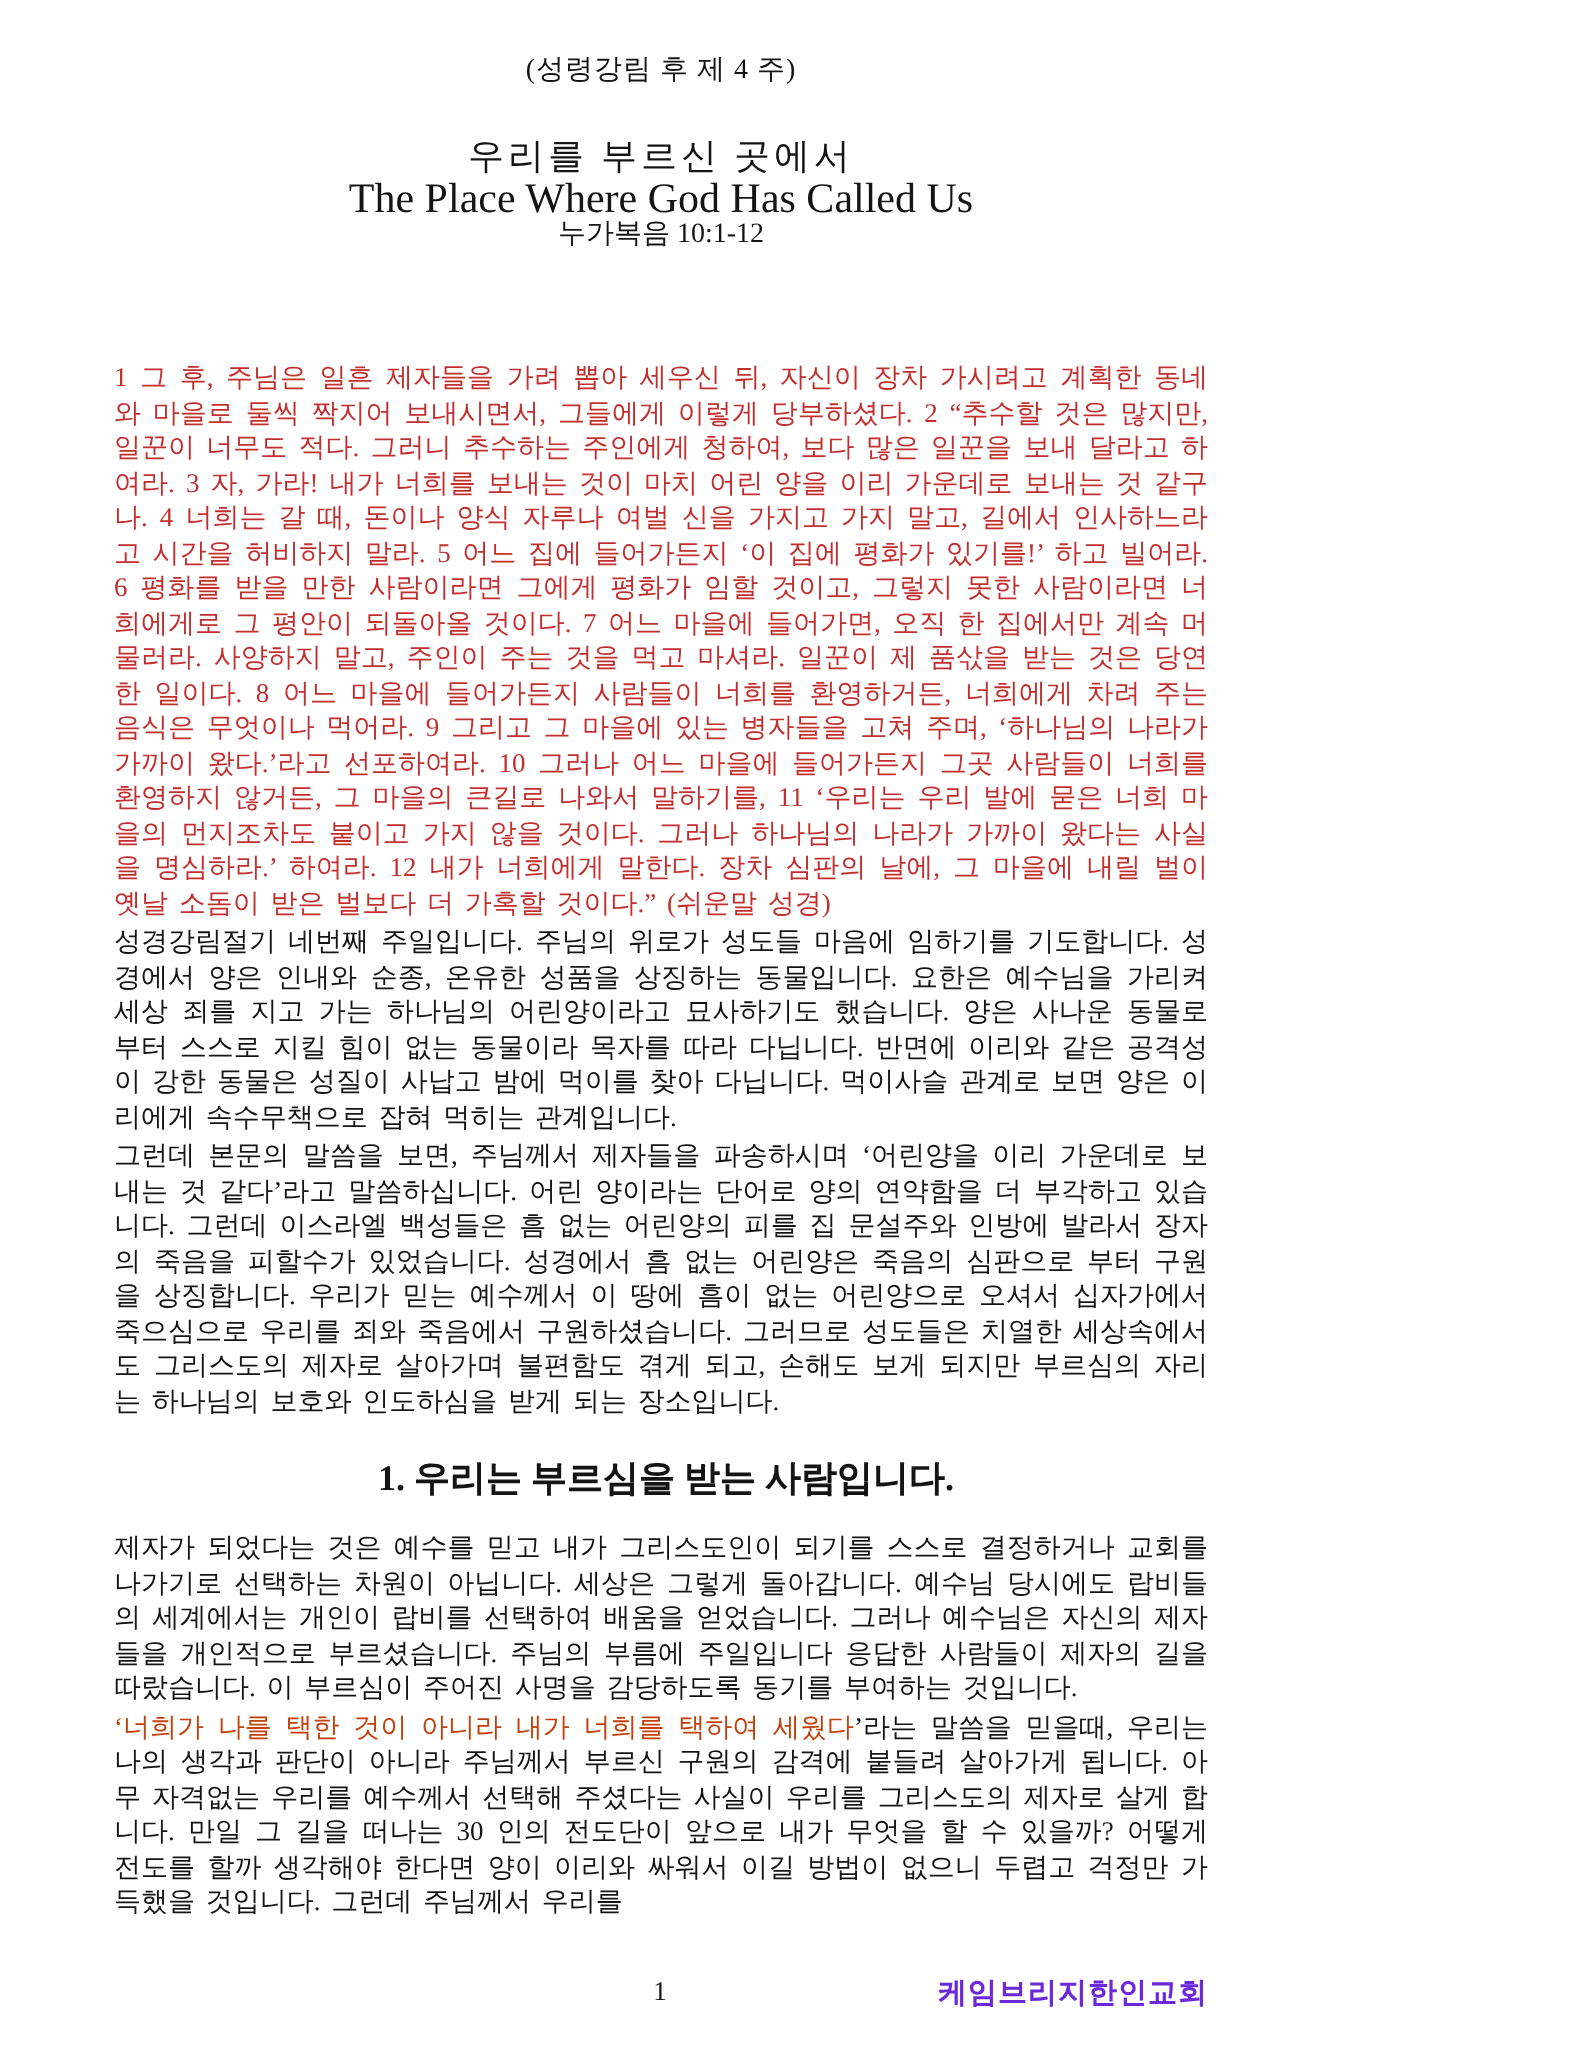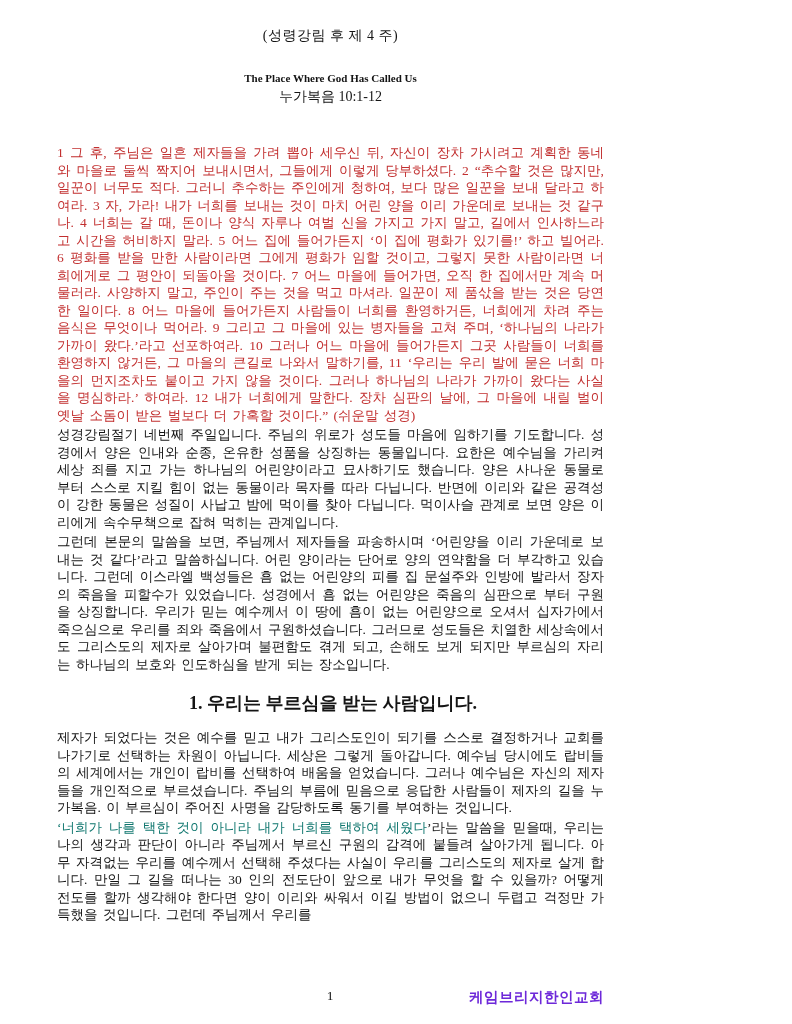--- a/index.html
+++ b/index.html
@@ -26,49 +26,49 @@
     letter-spacing: 0.5px;
   }
   .title-ko {
     font-size: 18px;
     line-height: 21px;
     letter-spacing: 2px;
     font-weight: normal;
     margin: 0;
   }
   .title-en {
-    font-size: 11px;
+    font-size: 21px;
     line-height: 20px;
-    font-weight: bold;
+    font-weight: normal;
     margin: 0;
   }
   .scripture-ref {
     font-size: 14px;
     line-height: 17px;
   }
   .para {
     font-size: 13.5px;
     line-height: 17.5px;
     text-align: justify;
     word-spacing: 2px;
     margin: 0;
   }
   .scripture-passage {
     color: #c22f2f;
-    margin-top: 39px;
+    margin-top: 54px;
   }
   .para + .para { margin-top: 2px; }
   .section-heading {
     font-size: 18px;
     line-height: 17px;
     font-weight: bold;
     margin: 22px 0 0 5px;
     text-align: center;
   }
-  .quote-red { color: #0f766e; }
+  .quote-red { color: #c2410c; }
   .footer-page-number {
     position: absolute;
     bottom: 20px;
     left: 0;
     width: 100%;
     text-align: center;
     font-size: 13.5px;
     line-height: 16px;
   }
   .footer-church-name {
@@ -83,33 +83,34 @@
   }
 </style>
 </head>
 <body>
 
 <div class="page">
   <div class="content">
 
     <div class="doc-header">
       <div class="week-label">(성령강림 후 제 4 주)</div>
+      <h1 class="title-ko">우리를 부르신 곳에서</h1>
       <h2 class="title-en">The Place Where God Has Called Us</h2>
       <div class="scripture-ref">누가복음 10:1-12</div>
     </div>
 
     <p class="para scripture-passage">1 그 후, 주님은 일흔 제자들을 가려 뽑아 세우신 뒤, 자신이 장차 가시려고 계획한 동네와 마을로 둘씩 짝지어 보내시면서, 그들에게 이렇게 당부하셨다. 2 “추수할 것은 많지만, 일꾼이 너무도 적다. 그러니 추수하는 주인에게 청하여, 보다 많은 일꾼을 보내 달라고 하여라. 3 자, 가라! 내가 너희를 보내는 것이 마치 어린 양을 이리 가운데로 보내는 것 같구나. 4 너희는 갈 때, 돈이나 양식 자루나 여벌 신을 가지고 가지 말고, 길에서 인사하느라고 시간을 허비하지 말라. 5 어느 집에 들어가든지 ‘이 집에 평화가 있기를!’ 하고 빌어라. 6 평화를 받을 만한 사람이라면 그에게 평화가 임할 것이고, 그렇지 못한 사람이라면 너희에게로 그 평안이 되돌아올 것이다. 7 어느 마을에 들어가면, 오직 한 집에서만 계속 머물러라. 사양하지 말고, 주인이 주는 것을 먹고 마셔라. 일꾼이 제 품삯을 받는 것은 당연한 일이다. 8 어느 마을에 들어가든지 사람들이 너희를 환영하거든, 너희에게 차려 주는 음식은 무엇이나 먹어라. 9 그리고 그 마을에 있는 병자들을 고쳐 주며, ‘하나님의 나라가 가까이 왔다.’라고 선포하여라. 10 그러나 어느 마을에 들어가든지 그곳 사람들이 너희를 환영하지 않거든, 그 마을의 큰길로 나와서 말하기를, 11 ‘우리는 우리 발에 묻은 너희 마을의 먼지조차도 붙이고 가지 않을 것이다. 그러나 하나님의 나라가 가까이 왔다는 사실을 명심하라.’ 하여라. 12 내가 너희에게 말한다. 장차 심판의 날에, 그 마을에 내릴 벌이 옛날 소돔이 받은 벌보다 더 가혹할 것이다.” (쉬운말 성경)</p>
 
     <p class="para">성경강림절기 네번째 주일입니다. 주님의 위로가 성도들 마음에 임하기를 기도합니다. 성경에서 양은 인내와 순종, 온유한 성품을 상징하는 동물입니다. 요한은 예수님을 가리켜 세상 죄를 지고 가는 하나님의 어린양이라고 묘사하기도 했습니다. 양은 사나운 동물로 부터 스스로 지킬 힘이 없는 동물이라 목자를 따라 다닙니다. 반면에 이리와 같은 공격성이 강한 동물은 성질이 사납고 밤에 먹이를 찾아 다닙니다. 먹이사슬 관계로 보면 양은 이리에게 속수무책으로 잡혀 먹히는 관계입니다.</p>
 
     <p class="para">그런데 본문의 말씀을 보면, 주님께서 제자들을 파송하시며 ‘어린양을 이리 가운데로 보내는 것 같다’라고 말씀하십니다. 어린 양이라는 단어로 양의 연약함을 더 부각하고 있습니다. 그런데 이스라엘 백성들은 흠 없는 어린양의 피를 집 문설주와 인방에 발라서 장자의 죽음을 피할수가 있었습니다. 성경에서 흠 없는 어린양은 죽음의 심판으로 부터 구원을 상징합니다. 우리가 믿는 예수께서 이 땅에 흠이 없는 어린양으로 오셔서 십자가에서 죽으심으로 우리를 죄와 죽음에서 구원하셨습니다. 그러므로 성도들은 치열한 세상속에서도 그리스도의 제자로 살아가며 불편함도 겪게 되고, 손해도 보게 되지만 부르심의 자리는 하나님의 보호와 인도하심을 받게 되는 장소입니다.</p>
 
     <h3 class="section-heading">1. 우리는 부르심을 받는 사람입니다.</h3>
 
-    <p class="para" style="margin-top:17px;">제자가 되었다는 것은 예수를 믿고 내가 그리스도인이 되기를 스스로 결정하거나 교회를 나가기로 선택하는 차원이 아닙니다. 세상은 그렇게 돌아갑니다. 예수님 당시에도 랍비들의 세계에서는 개인이 랍비를 선택하여 배움을 얻었습니다. 그러나 예수님은 자신의 제자들을 개인적으로 부르셨습니다. 주님의 부름에 믿음으로 응답한 사람들이 제자의 길을 누가복음. 이 부르심이 주어진 사명을 감당하도록 동기를 부여하는 것입니다.</p>
+    <p class="para" style="margin-top:17px;">제자가 되었다는 것은 예수를 믿고 내가 그리스도인이 되기를 스스로 결정하거나 교회를 나가기로 선택하는 차원이 아닙니다. 세상은 그렇게 돌아갑니다. 예수님 당시에도 랍비들의 세계에서는 개인이 랍비를 선택하여 배움을 얻었습니다. 그러나 예수님은 자신의 제자들을 개인적으로 부르셨습니다. 주님의 부름에 주일입니다 응답한 사람들이 제자의 길을 따랐습니다. 이 부르심이 주어진 사명을 감당하도록 동기를 부여하는 것입니다.</p>
 
     <p class="para"><span class="quote-red">‘너희가 나를 택한 것이 아니라 내가 너희를 택하여 세웠다</span><span>’라는 말씀을 믿을때, 우리는 나의 생각과 판단이 아니라 주님께서 부르신 구원의 감격에 붙들려 살아가게 됩니다. 아무 자격없는 우리를 예수께서 선택해 주셨다는 사실이 우리를 그리스도의 제자로 살게 합니다. 만일 그 길을 떠나는 30 인의 전도단이 앞으로 내가 무엇을 할 수 있을까? 어떻게 전도를 할까 생각해야 한다면 양이 이리와 싸워서 이길 방법이 없으니 두렵고 걱정만 가득했을 것입니다. 그런데 주님께서 우리를</span></p>
 
   </div>
 
   <div class="footer-page-number">1</div>
   <div class="footer-church-name">케임브리지한인교회</div>
 </div>
 
 </body></html>

